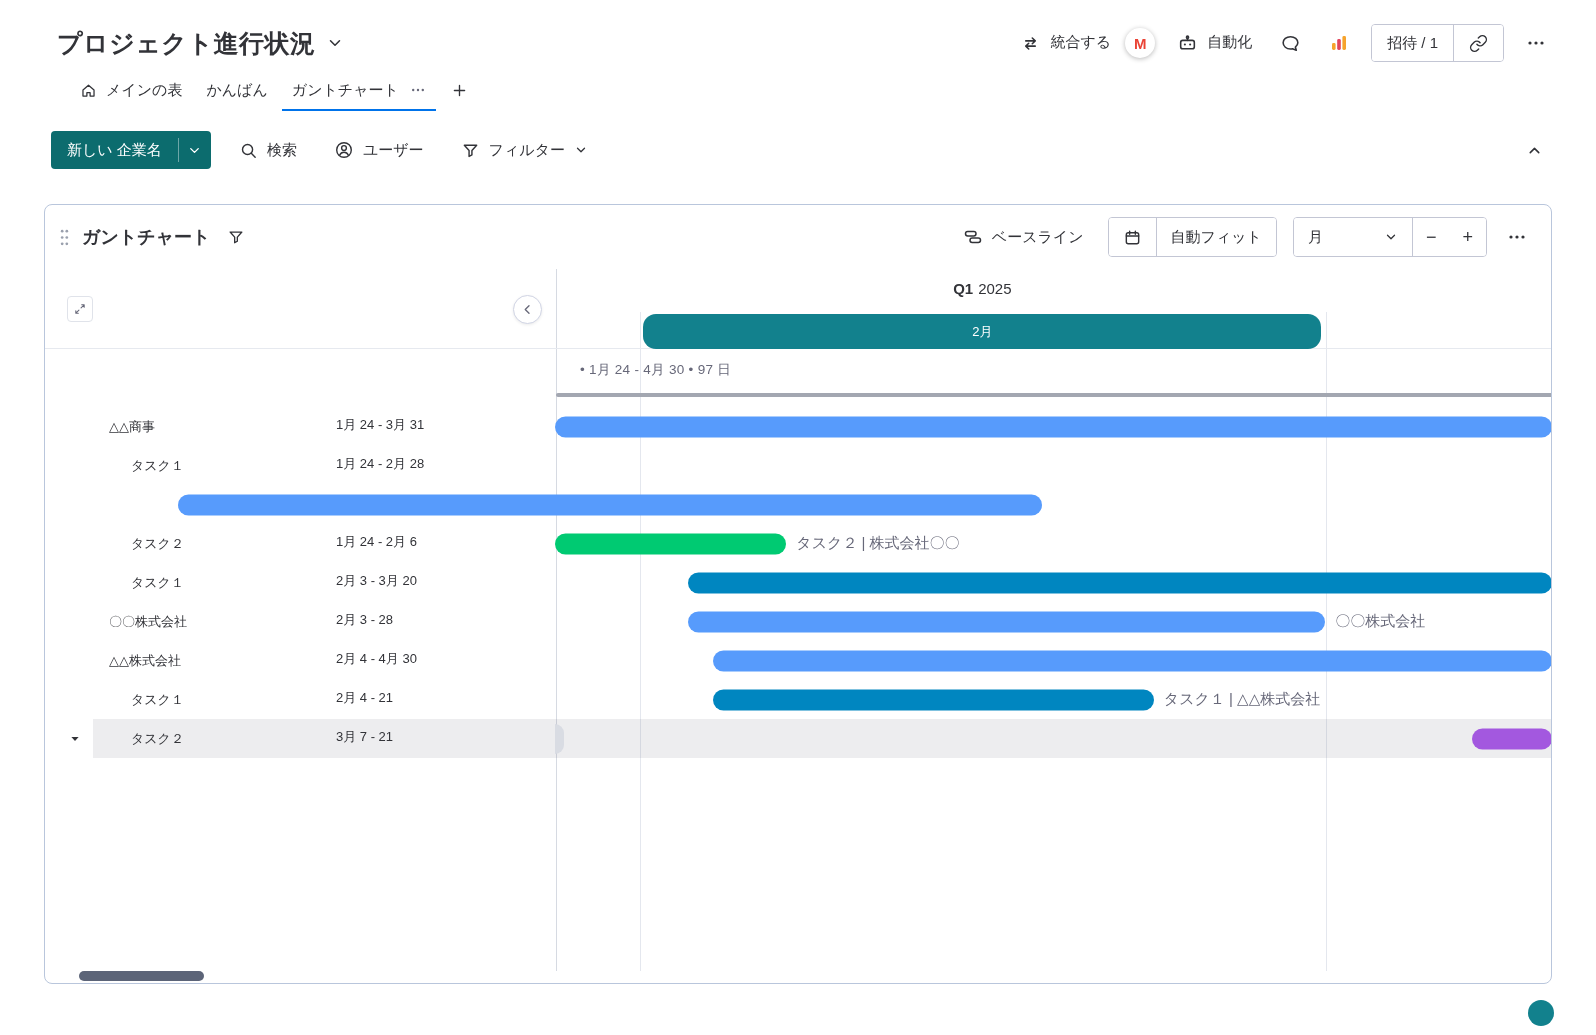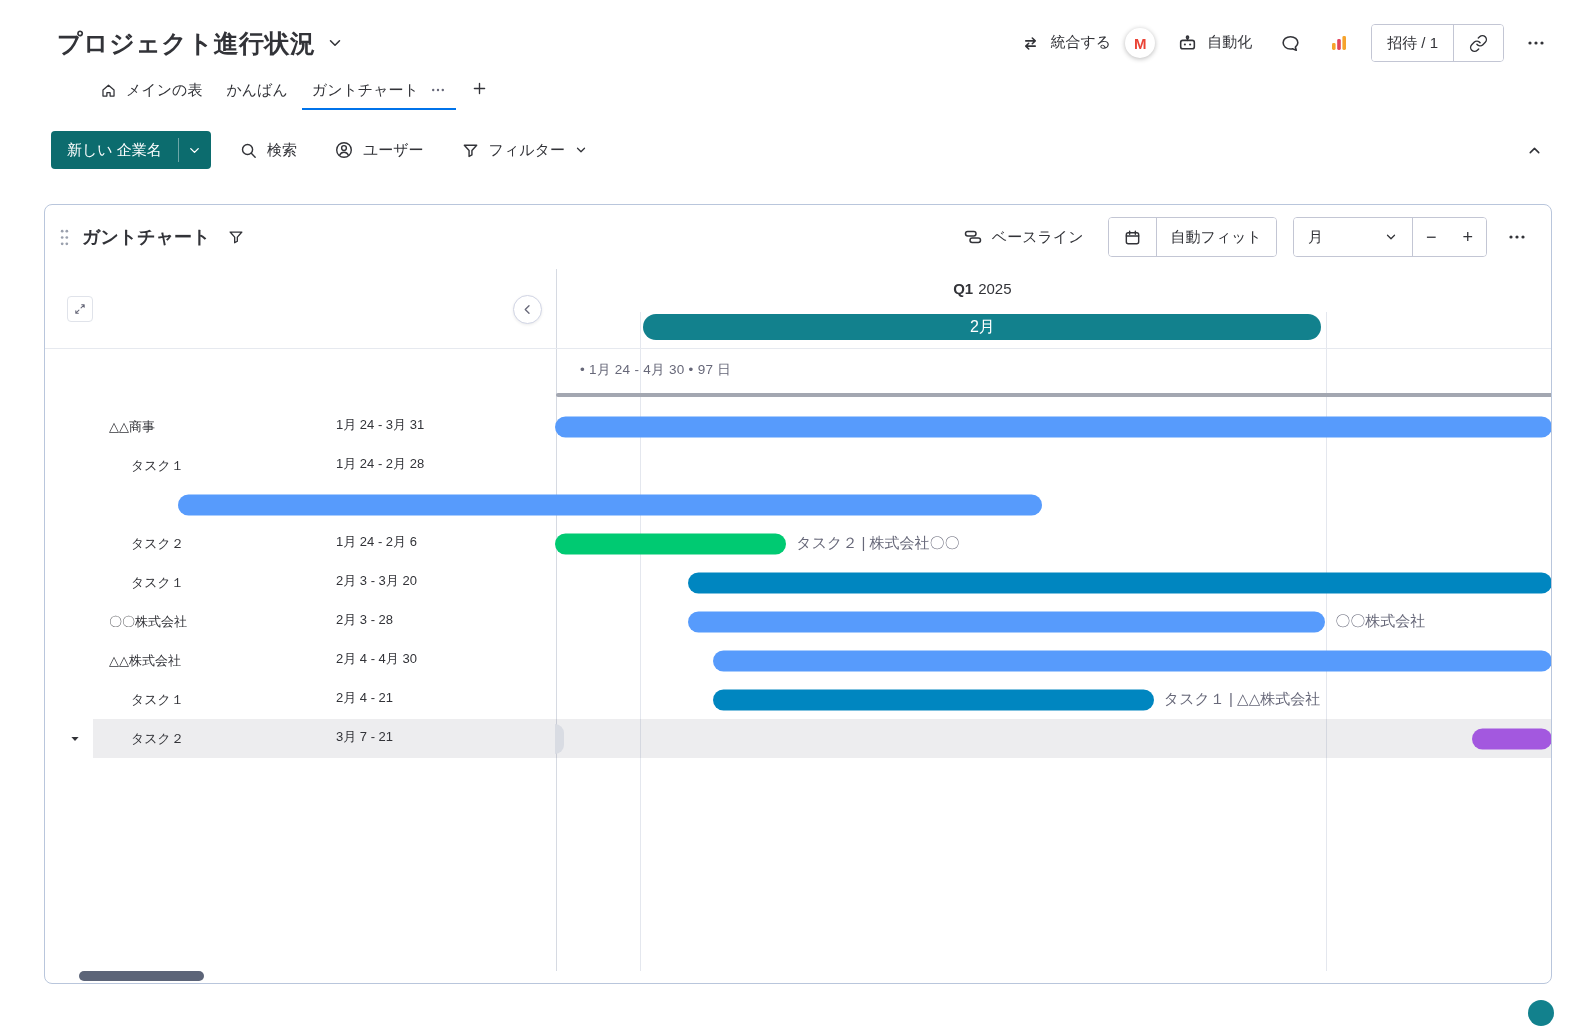--- a/index.html
+++ b/index.html
@@ -29,21 +29,21 @@
   .icon-btn{display:flex;align-items:center;justify-content:center;color:var(--txt)}
   .hact{display:flex;align-items:center;gap:16px}
   .hbtn{display:flex;align-items:flex-start;gap:9px;font-size:15px;padding:6px 6px;border-radius:4px}
   .gmail-badge{width:30px;height:30px;border-radius:50%;background:#fff;box-shadow:0 1px 5px rgba(0,0,0,.28);
     display:flex;align-items:center;justify-content:center;font-weight:700;font-size:15px;color:#ea4335;margin-left:-8px}
   .bordered-group{display:flex;align-items:stretch;border:1px solid var(--bord);border-radius:4px;height:38px;overflow:hidden}
   .bg-btn{display:flex;align-items:center;padding:0 15px;font-size:15px;background:#fff}
   .bg-div{width:1px;background:var(--bord)}
 
   
-  .tabs{display:flex;padding:10px 44px 0 88px;height:46px}
+  .tabs{display:flex;align-items:center;padding:10px 44px 0 68px;height:46px}
   .tab{display:flex;align-items:center;gap:9px;padding:9px 12px;font-size:15px;position:relative;cursor:pointer;color:var(--txt)}
   .tab.active{font-weight:400}
   .tab.active::after{content:"";position:absolute;left:2px;right:2px;bottom:-2px;height:2px;background:var(--underline)}
   .tab-dots{color:var(--txt2);display:flex;margin-left:2px}
   .tab-add{display:flex;align-items:center;justify-content:center;width:32px;height:32px;color:var(--txt);margin-left:6px}
 
   
   .toolbar{display:flex;align-items:center;gap:19px;padding:23px 44px 0 51px}
   .split-btn{display:flex;height:38px;border-radius:4px;overflow:hidden;background:var(--accent);color:#fff}
   .split-main{padding:0 16px;display:flex;align-items:center;font-size:15px;color:#fff}
@@ -77,22 +77,22 @@
 
   .ghead{position:relative;z-index:2;height:80px;display:flex;border-bottom:1px solid var(--line)}
   .gh-left{width:511px;position:relative}
   .expand-btn{position:absolute;left:22px;top:27px;width:26px;height:26px;border:1px solid #e0e3ea;border-radius:4px;
     background:#fff;color:var(--txt2);display:flex;align-items:center;justify-content:center}
   .collapse-btn{position:absolute;right:13px;top:26px;width:29px;height:29px;border:1px solid #d0d4e4;border-radius:50%;
     background:#fff;color:var(--txt2);display:flex;align-items:center;justify-content:center;box-shadow:0 1px 3px rgba(0,0,0,.08)}
   .gh-tl{position:relative;width:997px}
   .quarter{position:absolute;left:427px;top:11px;transform:translateX(-50%);font-size:15px;white-space:nowrap}
   .quarter b{font-weight:700;margin-right:5px}
-  .month-pill{position:absolute;left:88px;top:45px;width:678px;height:26px;border-radius:13px;background:var(--pill);
-    color:#fff;font-size:16px;display:flex;align-items:center;justify-content:center}
+  .month-pill{position:absolute;left:88px;top:45px;width:678px;height:35px;border-radius:13px;background:var(--pill);
+    color:#fff;font-size:13px;display:flex;align-items:center;justify-content:center}
 
   .range-row{position:relative;margin-left:511px;width:997px;height:58px;z-index:1}
   .range-label{position:absolute;left:24px;top:12px;font-size:13.5px;color:var(--txt2);letter-spacing:.3px}
   .summary-line{position:absolute;left:0;width:997px;top:44px;height:4px;background:#a3a7b1;border-radius:2px}
 
   .grow{display:flex;height:39px;position:relative;z-index:1}
   .grow.hl::before{content:"";position:absolute;left:48px;right:0;top:0;bottom:0;background:rgba(103,104,121,.12);z-index:-1}
   .gcell-left{width:511px;position:relative}
   .gname{position:absolute;left:64px;top:0;bottom:0;display:flex;align-items:center;font-size:13px;white-space:nowrap}
   .indent .gname{left:86px}

